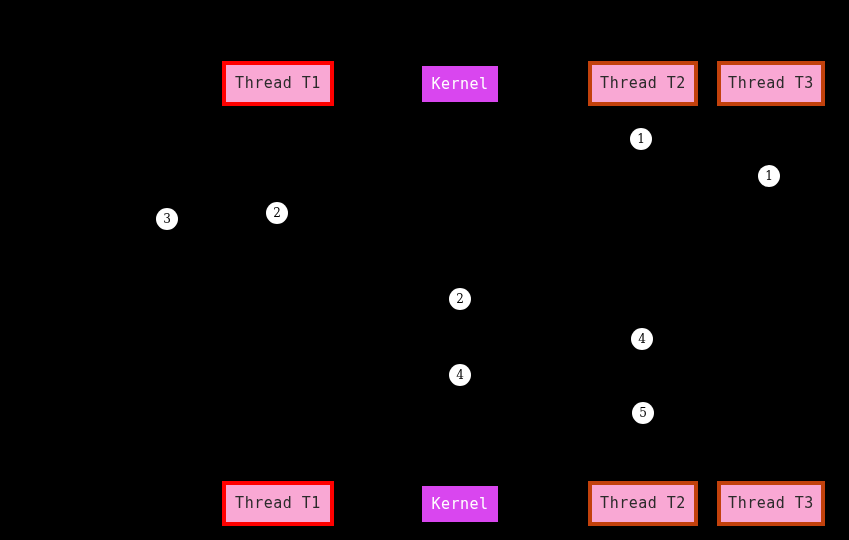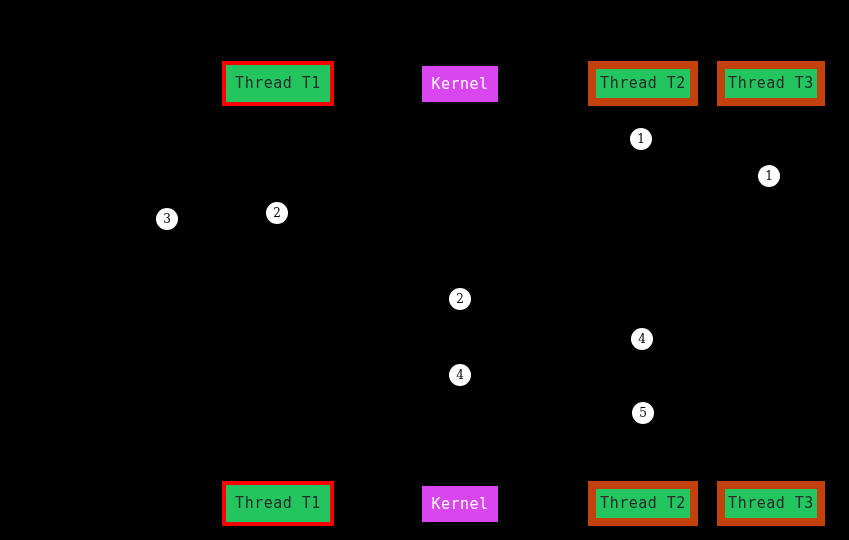--- a/index.html
+++ b/index.html
@@ -24,28 +24,28 @@
     display: flex;
     align-items: center;
     justify-content: center;
     font-family: "DejaVu Sans Mono", "Liberation Mono", monospace;
     font-size: 15px;
     letter-spacing: 0.5px;
     white-space: nowrap;
     line-height: 1;
   }
   .participant.framed {
-    background: #22c55e;
+    background: #f9a8d4;
     color: #2B2B2B;
   }
   .participant.red-frame {
     border: 4px solid #FF0000;
   }
   .participant.blue-frame {
-    border: 8px solid #c2410c;
+    border: 4px solid #c2410c;
   }
   .participant.solid-blue {
     background: #d946ef;
     color: #FFFFFF;
     border: 0;
   }
 
   
   .lifeline {
     position: absolute;

